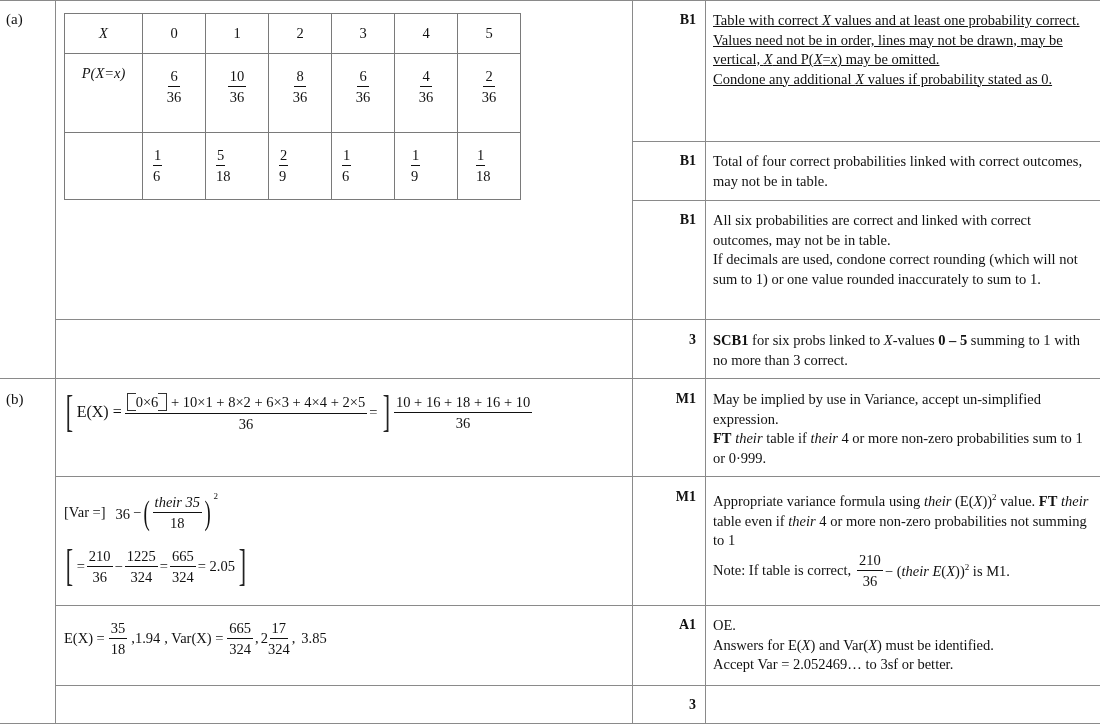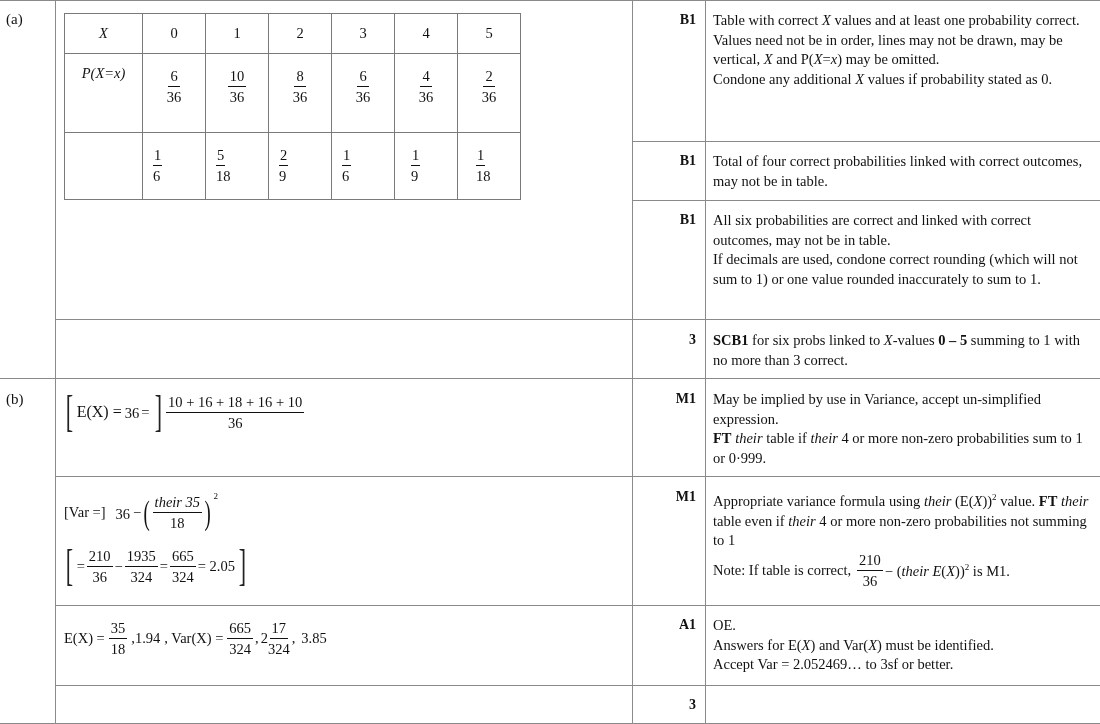--- a/index.html
+++ b/index.html
@@ -140,37 +140,38 @@
           <span class="frac-left" style="margin-left:18px;">
             <span class="num">1</span>
             <span class="den">18</span>
           </span>
         </td>
   </tr>
 </tbody>
   </table>
 
 <div class="abs mark" style="left:636px;top:13px;">B1</div>
-<div class="abs guide" style="left:713px;top:11px;">Table with correct <i>X</i> values and at least one probability correct. Values need not be in order, lines may not be drawn, may be vertical, <i>X</i> and P(<i>X</i>=<i>x</i>) may be omitted.<br>Condone any additional <i>X</i> values if probability stated as 0.</div>
+<div class="abs guide" style="left:713px;top:11px;text-decoration:underline;">Table with correct <i>X</i> values and at least one probability correct. Values need not be in order, lines may not be drawn, may be vertical, <i>X</i> and P(<i>X</i>=<i>x</i>) may be omitted.<br>Condone any additional <i>X</i> values if probability stated as 0.</div>
 
 <div class="abs mark" style="left:636px;top:154px;">B1</div>
 <div class="abs guide" style="left:713px;top:152px;">Total of four correct probabilities linked with correct outcomes, may not be in table.</div>
 
 <div class="abs mark" style="left:636px;top:213px;">B1</div>
 <div class="abs guide" style="left:713px;top:211px;">All six probabilities are correct and linked with correct outcomes, may not be in table.<br>If decimals are used, condone correct rounding (which will not sum to 1) or one value rounded inaccurately to sum to 1.</div>
 
 <div class="abs mark" style="left:636px;top:333px;">3</div>
 <div class="abs guide" style="left:713px;top:331px;"><b>SCB1</b> for six probs linked to <i>X</i>-values <b>0 – 5</b> summing to 1 with no more than 3 correct.</div>
 
 <div class="abs part-label" style="left:6px;top:392px;">(b)</div>
 
 <div class="abs math" style="left:62px;top:392px;">
   <span class="bigbr">[</span>
   <span style="font-size:16px;margin-right:3px;">E(X) =</span>
   <span class="frac">
+    <span class="num"><span class="sq">&nbsp;</span><span>0×6</span><span class="sqr">&nbsp;</span> <span>+ 10×1 + 8×2 + 6×3 + 4×4 + 2×5</span></span>
     <span class="den">36</span>
   </span>
   <span style="margin:0 2px;">=</span>
   <span class="bigbr">]</span>
   <span class="frac">
     <span class="num">10 + 16 + 18 + 16 + 10</span>
     <span class="den">36</span>
   </span>
 </div>
 
@@ -191,21 +192,21 @@
 
 <div class="abs math" style="left:62px;top:546px;">
   <span class="bigbr">[</span>
   <span>=</span>
   <span class="frac" style="margin:0 2px;">
       <span class="num">210</span>
       <span class="den">36</span>
     </span>
   <span>−</span>
   <span class="frac" style="margin:0 2px;">
-      <span class="num">1935</span>
+      <span class="num">1225</span>
       <span class="den">324</span>
     </span>
   <span>=</span>
   <span class="frac" style="margin:0 2px;">
       <span class="num">665</span>
       <span class="den">324</span>
     </span>
   <span>= 2.05</span>
   <span class="bigbr">]</span>
 </div>

